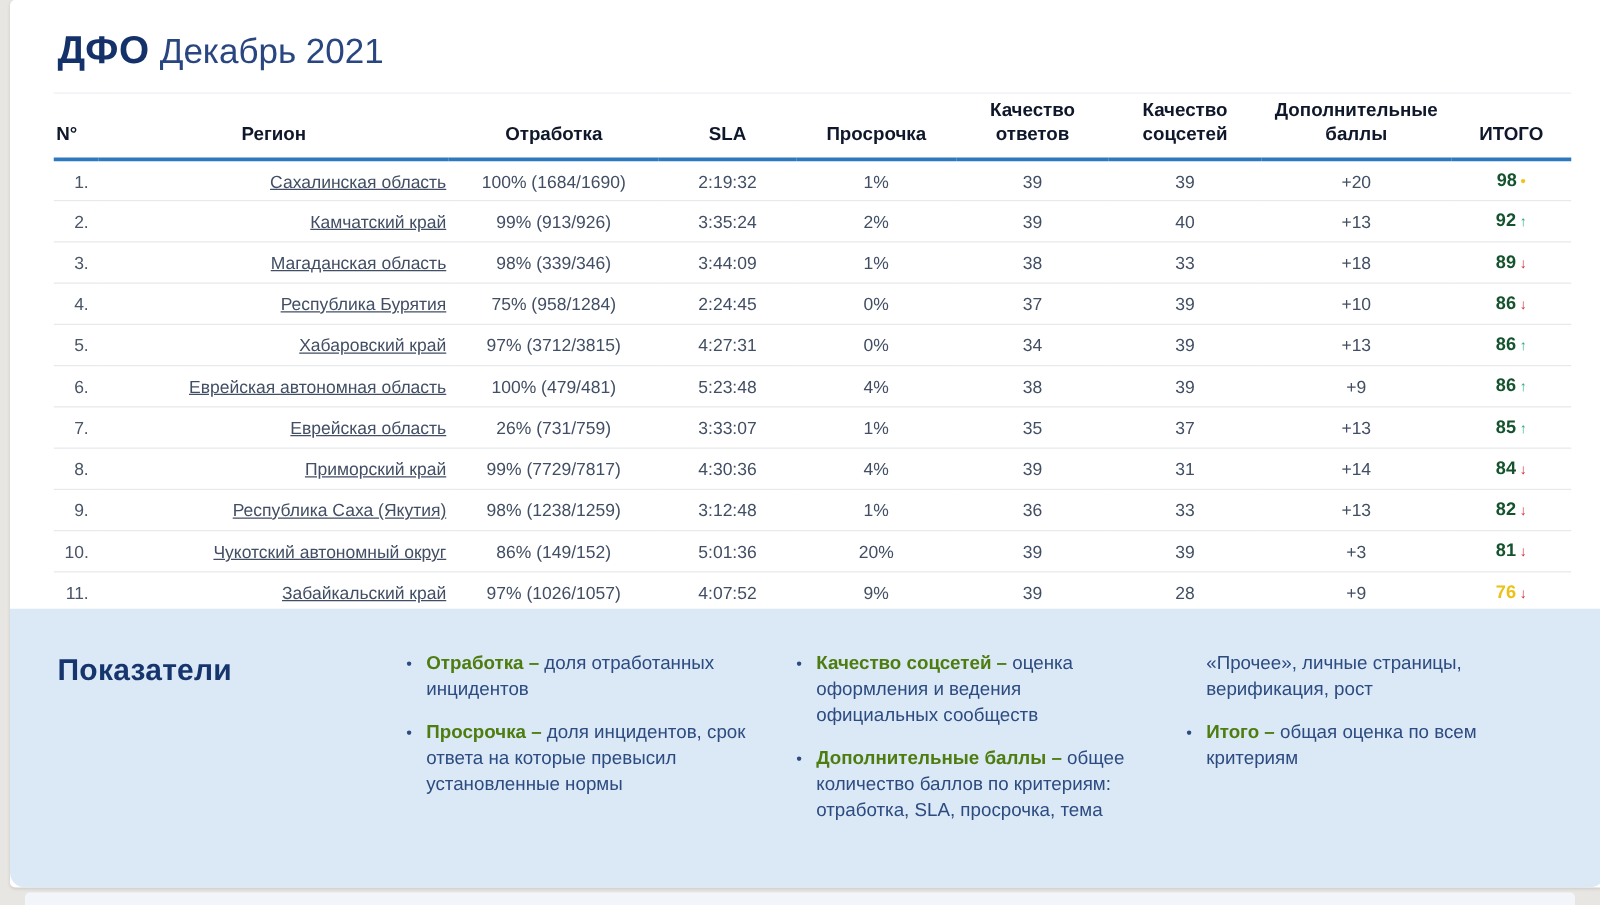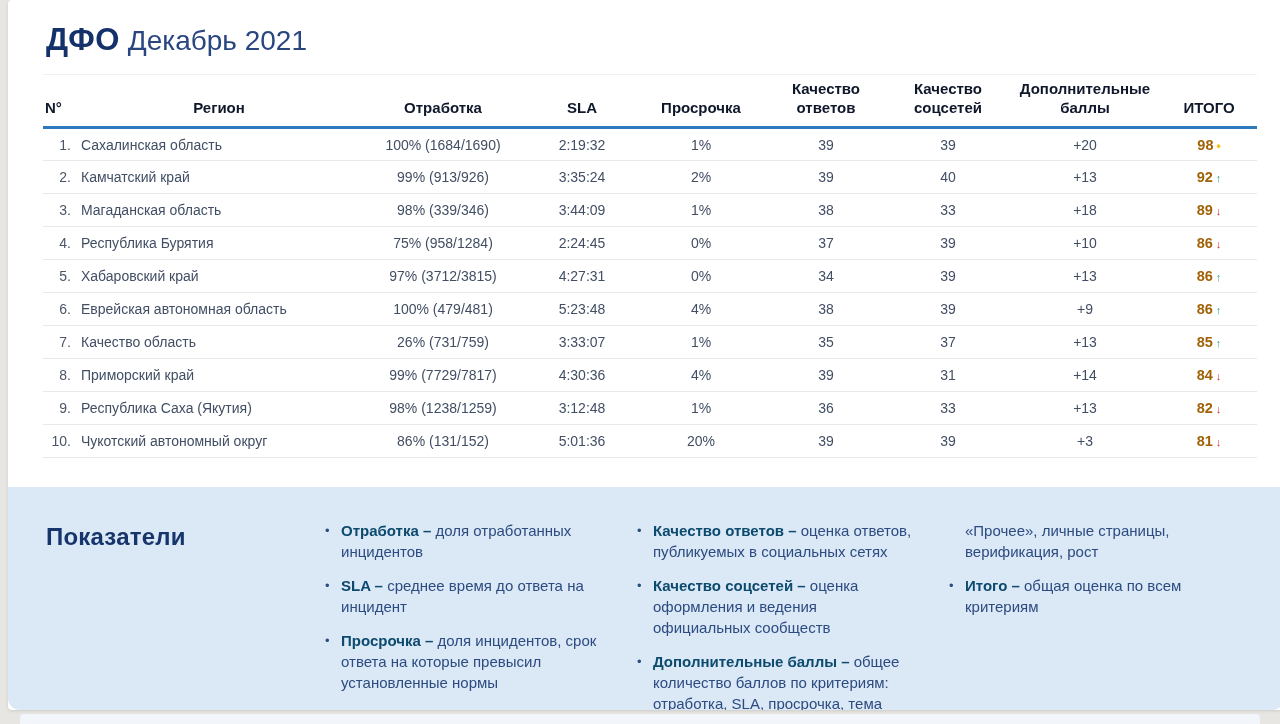--- a/index.html
+++ b/index.html
@@ -38,23 +38,23 @@
   th.c-num    { text-align:left; }
   th.c-region { text-align:center; }
   .c-center   { text-align:center; }
   tbody td {
     font-size:14px; color:#414e63; height:33px;
     padding:0 2px; text-align:center;
     border-bottom:1px solid #e7e9ec;
     white-space:nowrap; overflow:hidden;
   }
   tbody td.c-num    { text-align:right; padding-right:8px; color:#4a5568; }
-  tbody td.c-region { text-align:left; }
+  tbody td.c-region { text-align:right;text-decoration:underline; }
   td.c-itogo { font-weight:bold; font-size:14.5px; }
-  .score-green  { color:#a16207;text-align:right; }
+  .score-green  { color:#14532d;text-align:right; }
   .score-yellow { color:#ecc113; }
   .trend { font-weight:bold; margin-left:3px; font-size:11px; }
   .trend-up   { color:#27a583; }
   .trend-down { color:#d6212f; }
   .trend-flat { color:#f0c419; font-size:12px; }
   
   .legend-panel {
     position:absolute; left:0; bottom:0; width:100%; height:223px;
     background:#dbe8f6; border-radius:0 0 12px 12px;
     padding:33px 30px 0 38px;
@@ -64,21 +64,21 @@
   .legend-col { width:312px; padding-right:30px; }
   .legend-col:last-child { width:265px; padding-right:0; }
   .legend-item {
     position:relative; padding-left:18px; margin-bottom:13px;
     font-size:15px; line-height:21px; color:#2c4b80;
   }
   .legend-item::before {
     content:"•"; position:absolute; left:2px; top:0; color:#2c4b80; font-size:13px;
   }
   .legend-item.no-bullet::before { content:""; }
-  .legend-item .term { font-weight:bold; color:#0c4a6e; }
+  .legend-item .term { font-weight:bold; color:#4d7c0f; }
 </style>
 </head>
 <body>
 
 <div class="card">
 
   <div class="card-header">
     <span class="title-main">ДФО</span><span class="title-sub">Декабрь 2021</span>
   </div>
 
@@ -175,21 +175,21 @@
     <td>5:23:48</td>
     <td>4%</td>
     <td>38</td>
     <td>39</td>
     <td>+9</td>
     <td class="c-itogo"><span class="score-green">86</span><span class="trend trend-up">↑</span></td>
   </tr>
 
   <tr>
     <td class="c-num">7.</td>
-    <td class="c-region">Качество область</td>
+    <td class="c-region">Еврейская область</td>
     <td>26% (731/759)</td>
     <td>3:33:07</td>
     <td>1%</td>
     <td>35</td>
     <td>37</td>
     <td>+13</td>
     <td class="c-itogo"><span class="score-green">85</span><span class="trend trend-up">↑</span></td>
   </tr>
 
   <tr>
@@ -212,55 +212,58 @@
     <td>1%</td>
     <td>36</td>
     <td>33</td>
     <td>+13</td>
     <td class="c-itogo"><span class="score-green">82</span><span class="trend trend-down">↓</span></td>
   </tr>
 
   <tr>
     <td class="c-num">10.</td>
     <td class="c-region">Чукотский автономный округ</td>
-    <td>86% (131/152)</td>
+    <td>86% (149/152)</td>
     <td>5:01:36</td>
     <td>20%</td>
     <td>39</td>
     <td>39</td>
     <td>+3</td>
     <td class="c-itogo"><span class="score-green">81</span><span class="trend trend-down">↓</span></td>
   </tr>
 
+  <tr>
+    <td class="c-num">11.</td>
+    <td class="c-region">Забайкальский край</td>
+    <td>97% (1026/1057)</td>
+    <td>4:07:52</td>
+    <td>9%</td>
+    <td>39</td>
+    <td>28</td>
+    <td>+9</td>
+    <td class="c-itogo"><span class="score-yellow">76</span><span class="trend trend-down">↓</span></td>
+  </tr>
 </tbody>
   </table>
 
   <div class="legend-panel">
     <div class="legend-title">Показатели</div>
     <div class="legend-col">
   <div class="legend-item">
     <span class="term">Отработка –</span>
     <span>доля отработанных инцидентов</span>
   </div>
 
-  <div class="legend-item">
-    <span class="term">SLA –</span>
-    <span>среднее время до ответа на инцидент</span>
-  </div>
 
   <div class="legend-item">
     <span class="term">Просрочка –</span>
     <span>доля инцидентов, срок ответа на которые превысил установленные нормы</span>
   </div>
 </div>
     <div class="legend-col">
-  <div class="legend-item">
-    <span class="term">Качество ответов –</span>
-    <span>оценка ответов, публикуемых в социальных сетях</span>
-  </div>
 
   <div class="legend-item">
     <span class="term">Качество соцсетей –</span>
     <span>оценка оформления и ведения официальных сообществ</span>
   </div>
 
   <div class="legend-item">
     <span class="term">Дополнительные баллы –</span>
     <span>общее количество баллов по критериям: отработка, SLA, просрочка, тема</span>
   </div>

